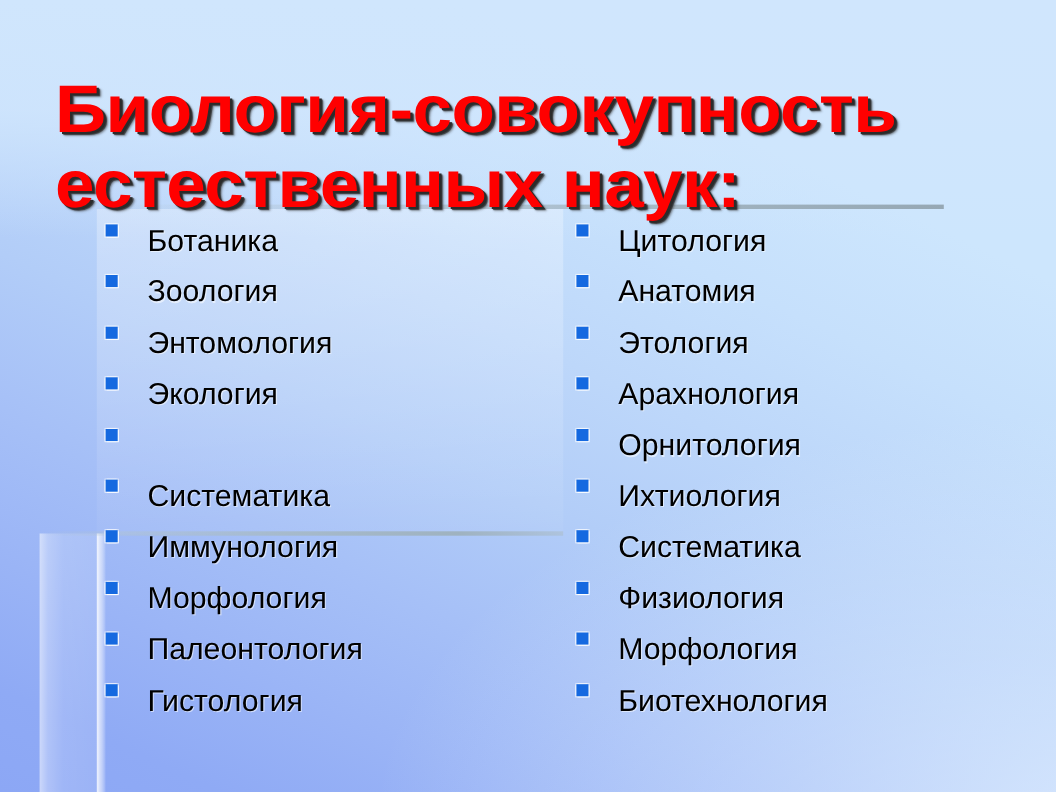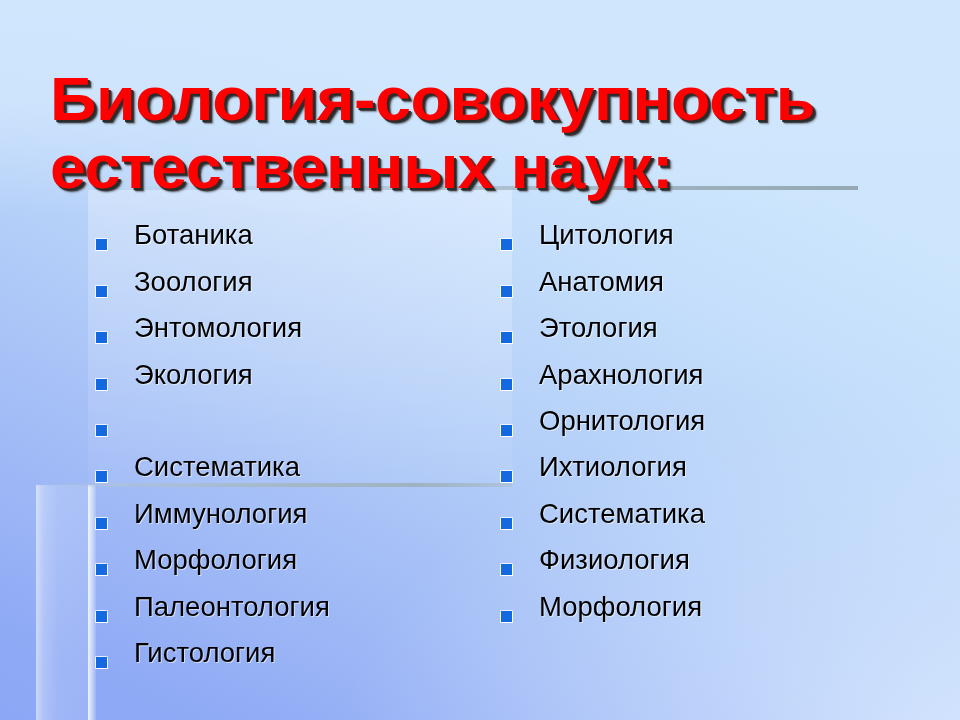--- a/index.html
+++ b/index.html
@@ -143,27 +143,27 @@
       rgba(255,255,255,0.16) 55%,
       rgba(255,255,255,0.04) 100%);
   }
 
   
   .column {
     position: absolute;
     top: 204px;
   }
   #column-left  { left: 96px;  width: 400px; }
-  #column-right { left: 501px; width: 400px; }
+  #column-right { left: 524px; width: 400px; }
 
   .list { margin: 0; padding: 0; list-style: none; }
 
   .list-item {
     display: flex;
-    align-items: flex-end;
+    align-items: flex-start;
     height: 46.4px;
   }
 
   .bullet {
     flex: 0 0 auto;
     width: 11px;
     height: 11px;
     margin-right: 27px;
     background: #1569e0;
     box-shadow:
@@ -279,17 +279,21 @@
         <span class="item-label">Систематика</span>
       </li>
       <li class="list-item">
         <span class="bullet"></span>
         <span class="item-label">Физиология</span>
       </li>
       <li class="list-item">
         <span class="bullet"></span>
         <span class="item-label">Морфология</span>
       </li>
+      <li class="list-item">
+        <span class="bullet"></span>
+        <span class="item-label">Биотехнология</span>
+      </li>
 
     </ul>
   </div>
 
 </div>
 
 </body></html>

